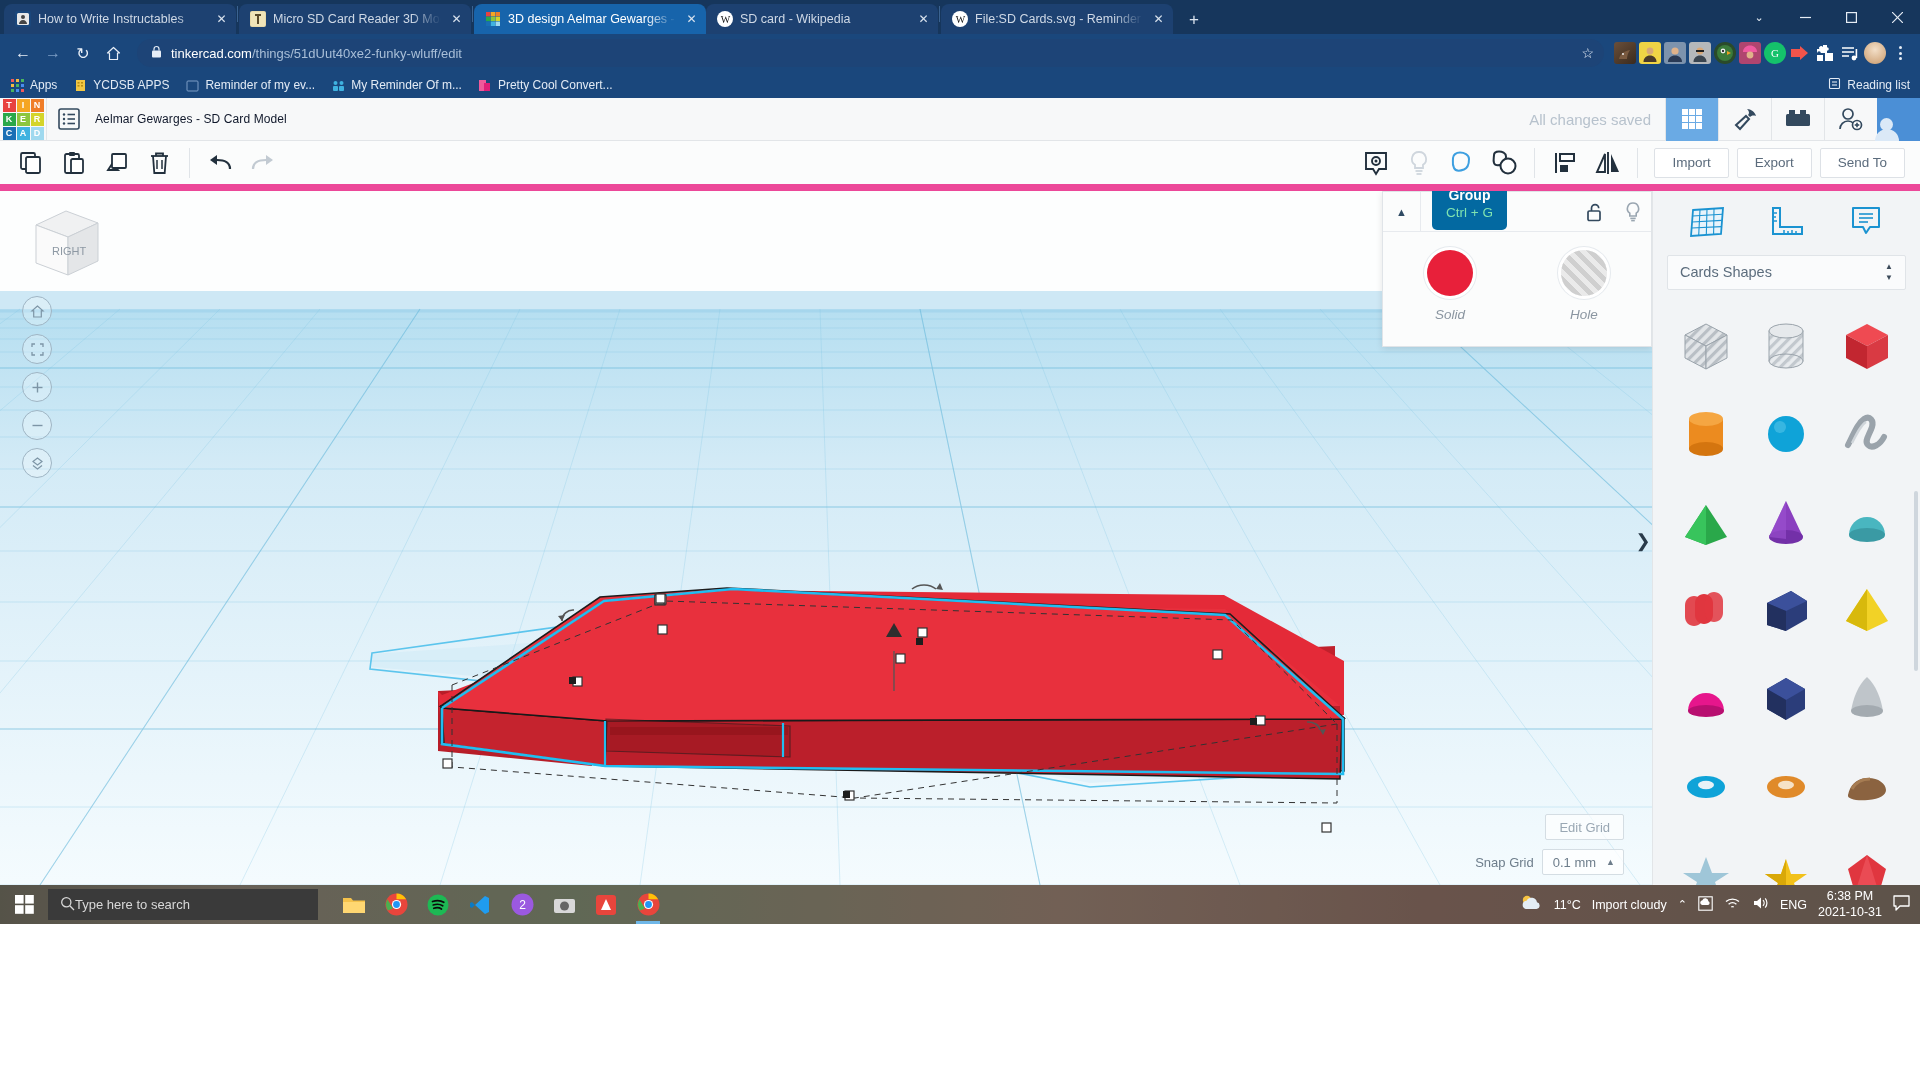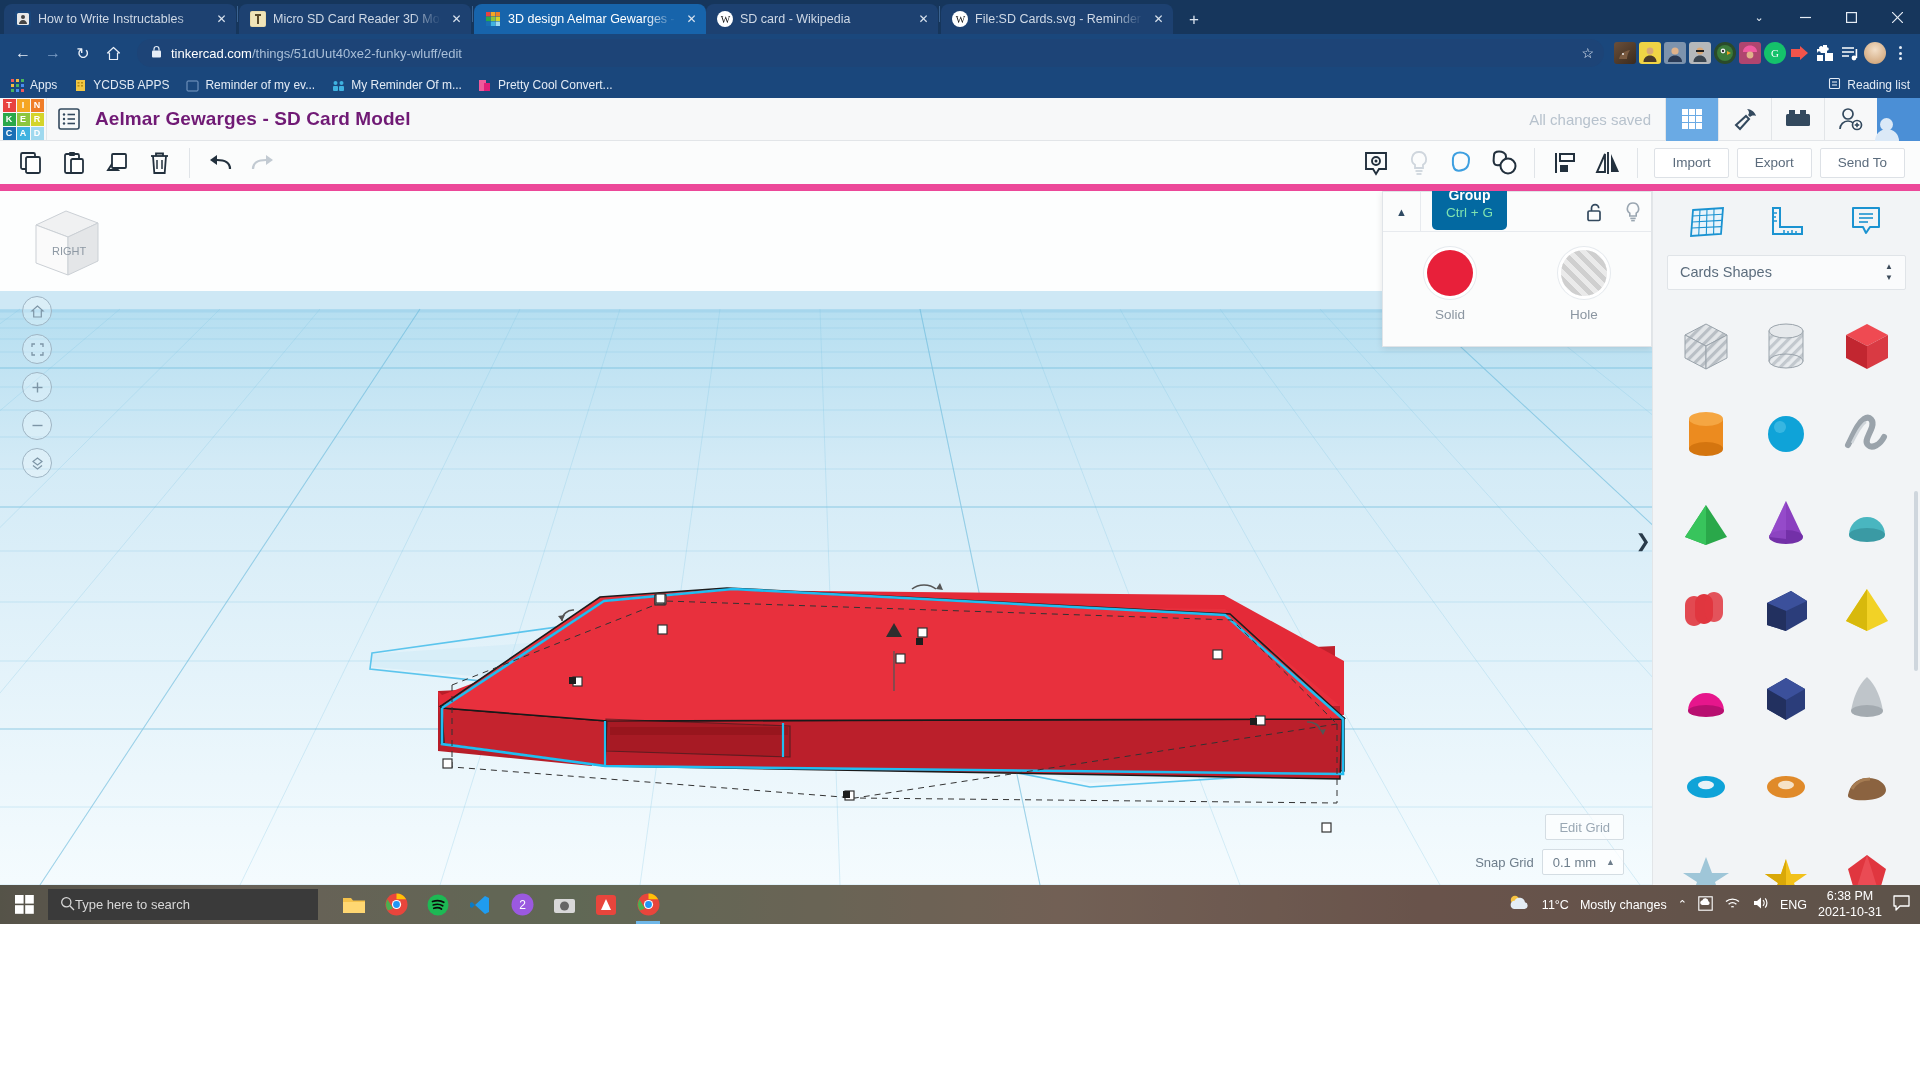--- a/index.html
+++ b/index.html
@@ -86,21 +86,21 @@
   .tc-header {
     height: 43px; background: #f7f8f9; border-bottom: 1px solid #e2e5e8;
     display: flex; align-items: center;
   }
   .tc-logo { width: 46px; height: 43px; display:flex; align-items:center; justify-content:center; }
   .tc-logo-grid { display:grid; grid-template-columns:repeat(3,13px); grid-template-rows:repeat(3,13px); gap:1px; }
   .tc-logo-grid span { display:flex; align-items:center; justify-content:center;
                        color:#fff; font-size:9px; font-weight:bold; font-family:"Liberation Sans",sans-serif; }
   .tc-sep { width:1px; height:43px; background:#e2e5e8; }
   .tc-menuicon { width:44px; height:43px; display:flex; align-items:center; justify-content:center; }
-  .tc-title { font-size: 19px; color: #701a75; padding-left: 4px; letter-spacing:.1px;font-weight:bold; }
+  .tc-title { font-size: 12px; color: #0f172a; padding-left: 4px; letter-spacing:.1px; }
   .tc-saved { margin-left:auto; color:#b7c2cd; font-size:15px; padding-right:14px; }
   .tc-hicon { width:53px; height:43px; display:flex; align-items:center; justify-content:center;
               border-left:1px solid #e2e5e8; }
   .tc-hicon.on { background:#6aaae4; }
   .tc-avatar { width:43px; height:43px; background:#4b8fd6; display:flex; align-items:flex-end; justify-content:center; }
   .tc-avatar .head { width:13px; height:13px; border-radius:50%; background:#dbe9f7; margin-bottom:-1px;
                      position:relative; top:-11px; }
   .tc-avatar .body { width:24px; height:12px; border-radius:12px 12px 0 0; background:#dbe9f7;
                      position:relative; left:-18px; }
 
@@ -146,21 +146,21 @@
   .props {
     position:absolute; right:0px; top:0px; width:270px; background:#fbfcfc;
     border:1px solid #e0e4e8; box-shadow:0 2px 7px rgba(0,0,0,.10); z-index:5;
   }
   .props-head { height:40px; display:flex; align-items:center; border-bottom:1px solid #e7eaee; }
   .props-collapse { width:38px; height:40px; display:flex; align-items:center; justify-content:center;
                     border-right:1px solid #e7eaee; color:#2f4a63; font-size:11px; }
   .props-title { flex:1 1 auto; padding-left:13px; font-size:14.5px; font-weight:bold; color:#b9c3cd; }
   .props-icon { width:37px; height:40px; display:flex; align-items:center; justify-content:center; }
   .props-body { display:flex; padding:18px 0 24px; }
-  .swatch-col { flex:1; display:flex; flex-direction:column; align-items:center; gap:11px; }
+  .swatch-col { flex:1; display:flex; flex-direction:column; align-items:center; gap:11px;font-style:italic; }
   .swatch { width:46px; height:46px; border-radius:50%; box-shadow:0 0 0 3px #fff, 0 0 0 4px #e6eaee; }
   .swatch-lbl { font-size:13.5px; color:#8b96a1; }
   .tooltip {
     position:absolute; left:49px; top:-12px; background:#0369a1; color:#fff;
     border-radius:5px; padding:7px 14px 9px; text-align:center; z-index:9;
   }
   .tooltip .t1 { font-size:14px; font-weight:bold; line-height:1.25; }
   .tooltip .t2 { font-size:13.5px; color:#7fe3b0; line-height:1.25; }
   .tooltip:after { content:""; position:absolute; left:22px; top:-7px;
     border:7px solid transparent; border-bottom-color:#3c4c5c; border-top:0; }
@@ -1143,21 +1143,21 @@
   </div>
 
   <div class="tray">
     <span>
       <svg width="24" height="20" viewBox="0 0 24 20">
           <circle cx="8" cy="7" r="4.2" fill="#f6c343"></circle>
           <path d="M7 16a4.2 4.2 0 0 1 0.5-8.3A5.6 5.6 0 0 1 18 9.3 3.4 3.4 0 0 1 17.5 16z" fill="#e4edf5"></path>
         </svg>
     </span>
     <span>11°C</span>
-    <span>Mostly changes</span>
+    <span>Import cloudy</span>
     <span style="font-size:11px;">⌃</span>
     <span>
       <svg width="15" height="15" viewBox="0 0 15 15">
           <rect x="0.8" y="0.8" width="13.4" height="13.4" fill="none" stroke="#fff" stroke-width="1.1"></rect>
           <path d="M4 9a2.4 2.4 0 0 1 0.4-4.7A3.1 3.1 0 0 1 10.4 5.2 2 2 0 0 1 10 9z" fill="#fff"></path>
         </svg>
     </span>
     <span>
       <svg width="17" height="14" viewBox="0 0 17 14" fill="none" stroke="#fff" stroke-width="1.4">
           <path d="M2 5.5a10 10 0 0 1 13 0"></path>

